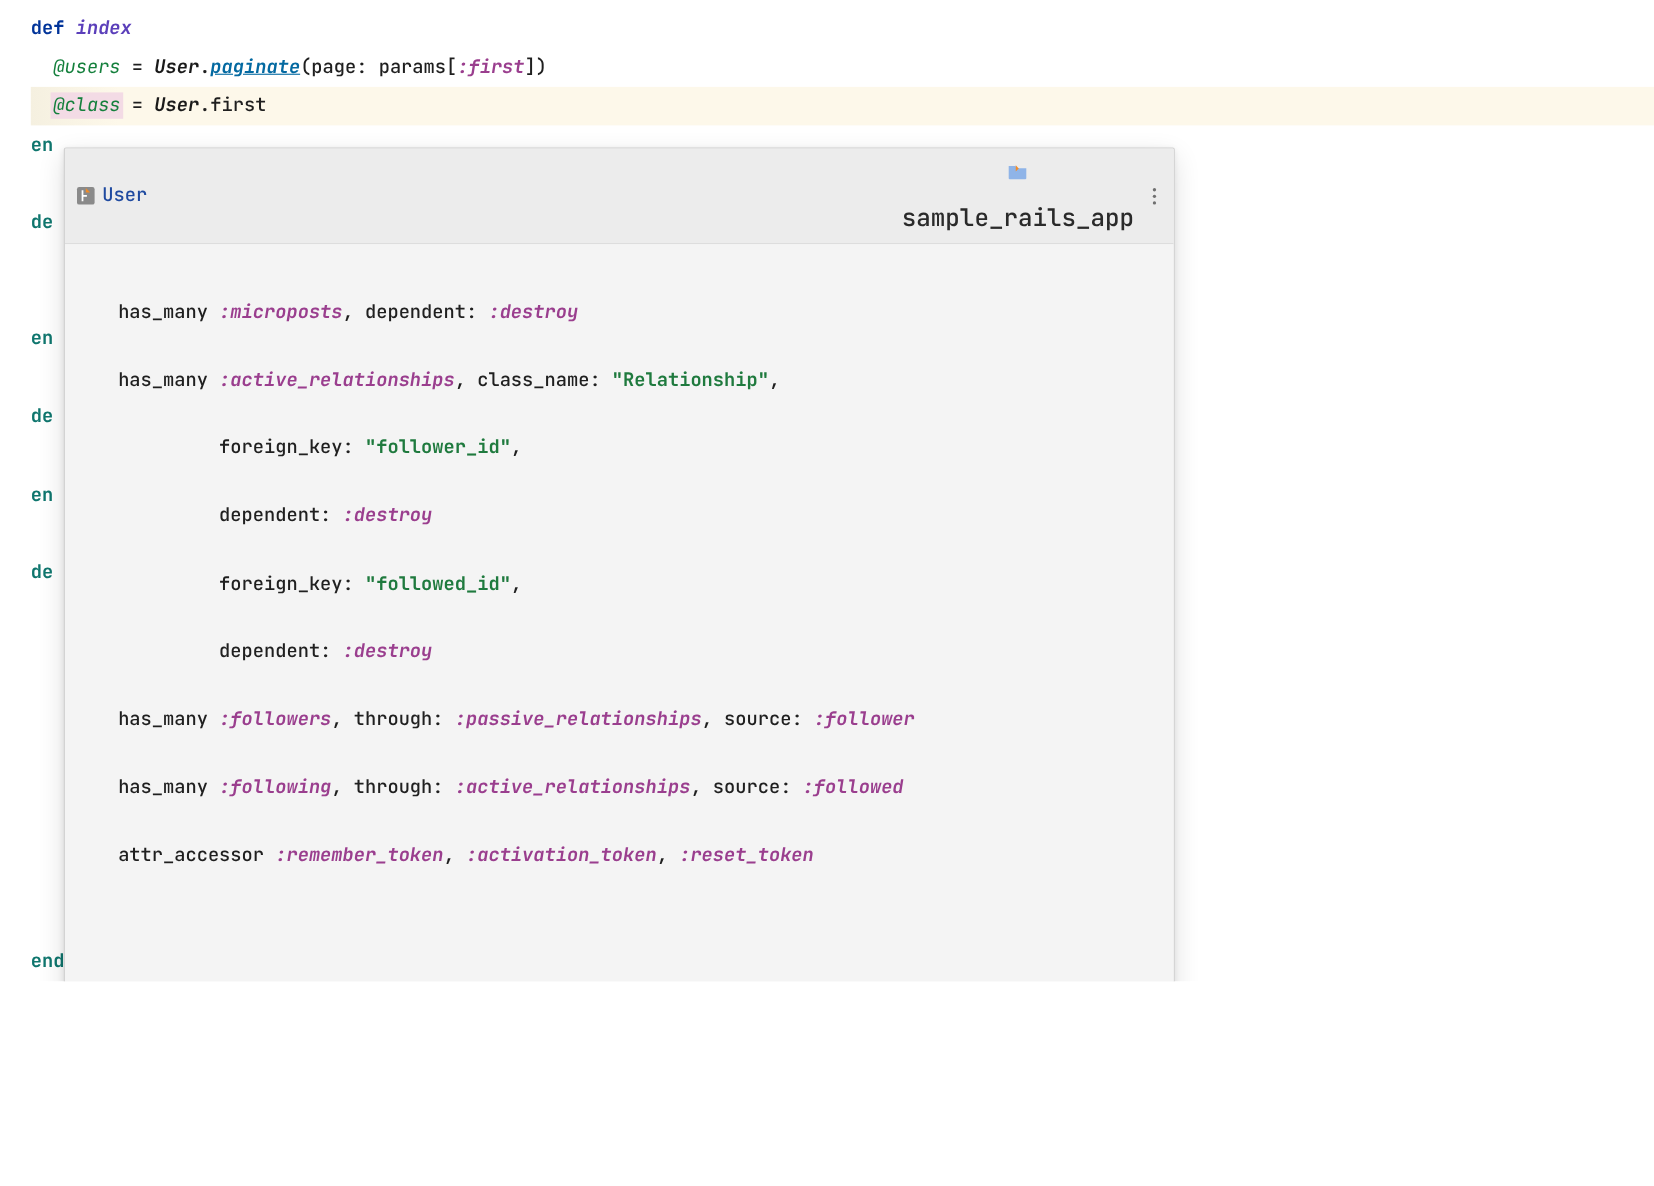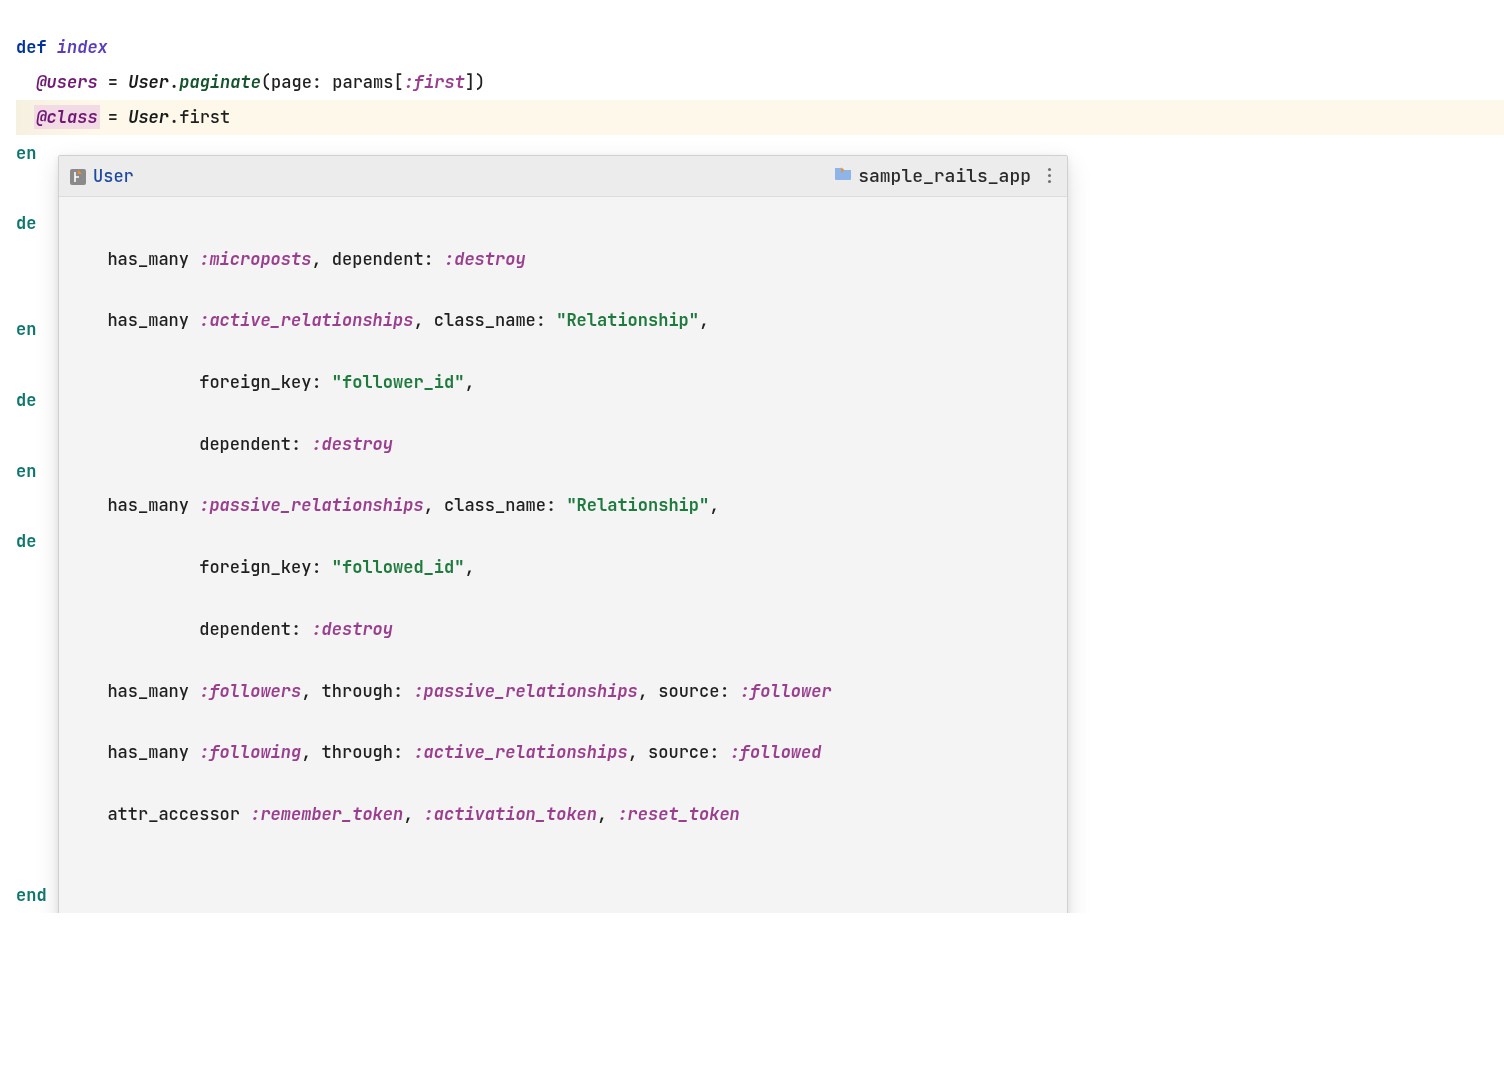--- a/index.html
+++ b/index.html
@@ -7,35 +7,34 @@
       font-family: "JetBrains Mono", "Menlo", "Consolas", monospace;
       font-size: 17px;
       line-height: 1.55;
       background: #ffffff;
       color: #1f1f1f;
       padding: 8px 0 0 0;
       font-weight: 500;
     }
     .editor {
       position: relative;
-      padding-left: 16px;
-      margin-top: 21px;
+      padding-left: 28px;
     }
     .line {
       white-space: pre;
       padding: 4.5px 0;
     }
     .line.hl {
       background: linear-gradient(to right, #f5f0e0 0%, #fdf8ea 80px, #fdf8ea 100%);
     }
     .kw { color: #003399; font-weight: 600; }
     .method-def { color: #5b3fba; font-style: italic; font-weight: 600;}
-    .ivar { color: #701a75; font-style: italic; font-weight:700; }
+    .ivar { color: #15803d; font-style: italic; font-weight:400; }
     .const { color: #1a1a1a; font-style: italic; font-weight:600;}
-    .call { color: #14532d; font-style: italic; font-weight:600;}
+    .call { color: #0369a1; font-style: italic; font-weight:600;text-decoration:underline;}
     .sym { color: #9a3e8e; font-style: italic; font-weight:600;}
     .symkey { color: #202020; }
     .str { color: #1f7a3e; font-weight:600;}
     .plain { color: #1f1f1f; }
     .op { color: #1f1f1f; }
     .en { color:#0f766e; font-weight:600;}
 
     .ivar.hl-bg { background:#f3dbe5; padding:1px 2px; margin:-1px -2px;}
     
     .popup {
@@ -63,21 +62,22 @@
       color: #1f4aa0;
       font-weight: 500;
       font-size: 17px;
     }
     .popup-header .spacer { flex: 1; }
     .popup-header .module {
       display: flex;
       align-items: center;
       gap: 6px;
       color: #2a2a2a;
-      font-size: 18px;
+      font-size: 22px;
+      flex-direction: column;
     }
     .more-icon {
       margin-left: 10px;
       width: 16px;
       display:flex;
       flex-direction:column;
       align-items:center;
       gap:3px;
       cursor:pointer;
     }
@@ -152,21 +152,20 @@
           <span></span>
           <span></span>
           <span></span>
         </div>
     </div>
     <div class="popup-body">
 <div class="line"><span class="plain">  has_many</span><span> </span><span class="sym">:microposts</span><span class="op">, </span><span class="symkey">dependent:</span><span> </span><span class="sym">:destroy</span></div>
 <div class="line"><span class="plain">  has_many</span><span> </span><span class="sym">:active_relationships</span><span class="op">, </span><span class="symkey">class_name:</span><span> </span><span class="str">"Relationship"</span><span class="op">,</span></div>
 <div class="line"><span>           </span><span class="symkey">foreign_key:</span><span> </span><span class="str">"follower_id"</span><span class="op">,</span></div>
 <div class="line"><span>           </span><span class="symkey">dependent:</span><span> </span><span class="sym">:destroy</span></div>
-<div class="line"><span class="plain">  has_many</span><span> </span><span class="sym">:passive_relationships</span><span class="op">, </span><span class="symkey">class_name:</span><span> </span><span class="str">"Relationship"</span><span class="op">,</span></div>
 <div class="line"><span>           </span><span class="symkey">foreign_key:</span><span> </span><span class="str">"followed_id"</span><span class="op">,</span></div>
 <div class="line"><span>           </span><span class="symkey">dependent:</span><span> </span><span class="sym">:destroy</span></div>
 <div class="line"><span class="plain">  has_many</span><span> </span><span class="sym">:followers</span><span class="op">, </span><span class="symkey">through:</span><span> </span><span class="sym">:passive_relationships</span><span class="op">, </span><span class="symkey">source:</span><span> </span><span class="sym">:follower</span></div>
 <div class="line"><span class="plain">  has_many</span><span> </span><span class="sym">:following</span><span class="op">, </span><span class="symkey">through:</span><span> </span><span class="sym">:active_relationships</span><span class="op">, </span><span class="symkey">source:</span><span> </span><span class="sym">:followed</span></div>
 <div class="line"><span class="plain">  attr_accessor</span><span> </span><span class="sym">:remember_token</span><span class="op">, </span><span class="sym">:activation_token</span><span class="op">, </span><span class="sym">:reset_token</span></div>
 <div class="line"><span> </span></div>
 <div class="line"><span class="plain">  before_save</span><span> </span><span class="sym">:lowercase_email</span></div>
 <div class="line"><span class="plain">  before_create</span><span> </span><span class="sym">:create_activation_digest</span></div>
 
 

